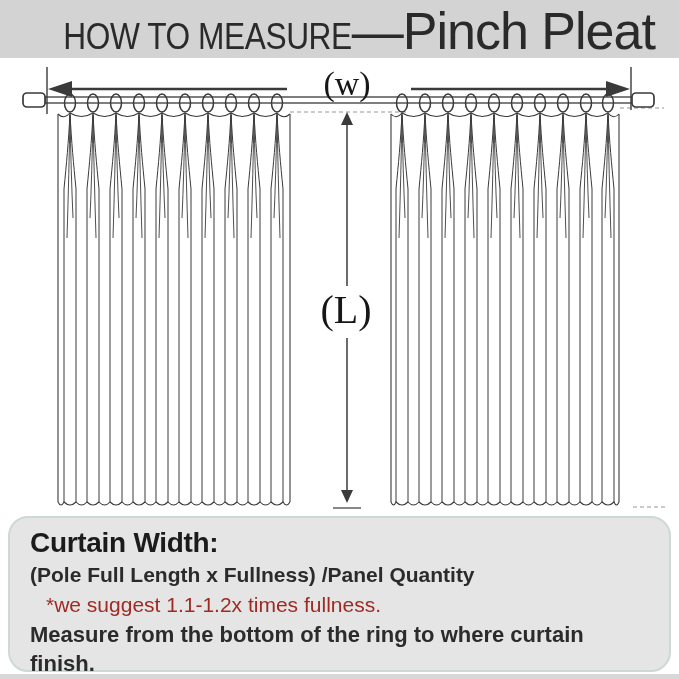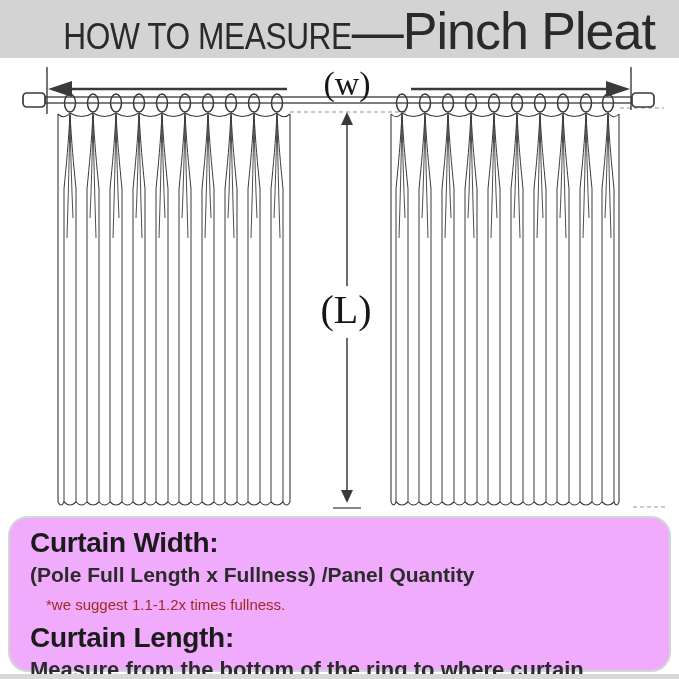--- a/index.html
+++ b/index.html
@@ -20,27 +20,27 @@
   .title-variant { font-size:52px; font-weight:400; letter-spacing:-1px; }
 
   
   .diagram-svg { position:absolute; left:0; top:0; }
 
   
   .info-box {
     position:absolute; left:8px; top:516px; width:663px; height:156px;
     box-sizing:border-box;
     border:2.5px solid #cdd9d7; border-radius:20px;
-    background:#f0abfc;
+    background:#e5e5e5;
     padding:7px 18px 0 20px;
     color:#222222;
   }
   .ib-heading { font-size:28px; font-weight:700; color:#1b1b1b; line-height:35px; letter-spacing:-0.3px; }
   .ib-body { font-size:21px; font-weight:700; color:#2b2b2b; line-height:29px; }
-  .ib-note { font-size:15px; font-weight:400; line-height:31px; padding-left:16px; }
+  .ib-note { font-size:21px; font-weight:400; line-height:31px; padding-left:16px; }
   .ib-body-last { font-size:22px; }
 
   .bottom-strip { position:absolute; left:0; top:674px; width:679px; height:5px; background:#d8d8d8; }
 </style>
 </head>
 <body>
 
 <div class="page">
 
   <div class="header-bar" style="background: rgb(211, 211, 211);">
@@ -229,18 +229,17 @@
         <polygon points="347,503 341,490 353,490" fill="#3a3a3a"></polygon>
         <line x1="333" y1="508" x2="361" y2="508" stroke="#3a3a3a" stroke-width="1.2"></line>
       </g>
       <text x="346" y="323" text-anchor="middle" font-size="40" font-family="&quot;Liberation Serif&quot;, serif" fill="#161616">(L)</text>
     </svg>
 
   <div class="info-box" style="border-color: rgb(205, 217, 215);">
     <div class="ib-heading">Curtain Width:</div>
     <div class="ib-body">(Pole Full Length x Fullness) /Panel Quantity</div>
     <div class="ib-note" id="fullness-note" style="color: rgb(159, 42, 35);">*we suggest 1.1-1.2x times fullness.</div>
-    <div class="ib-heading">Curtain Length:</div>
     <div class="ib-body ib-body-last">Measure from the bottom of the ring to where curtain finish.</div>
   </div>
 
   <div class="bottom-strip"></div>
 </div>
 
 </body></html>

